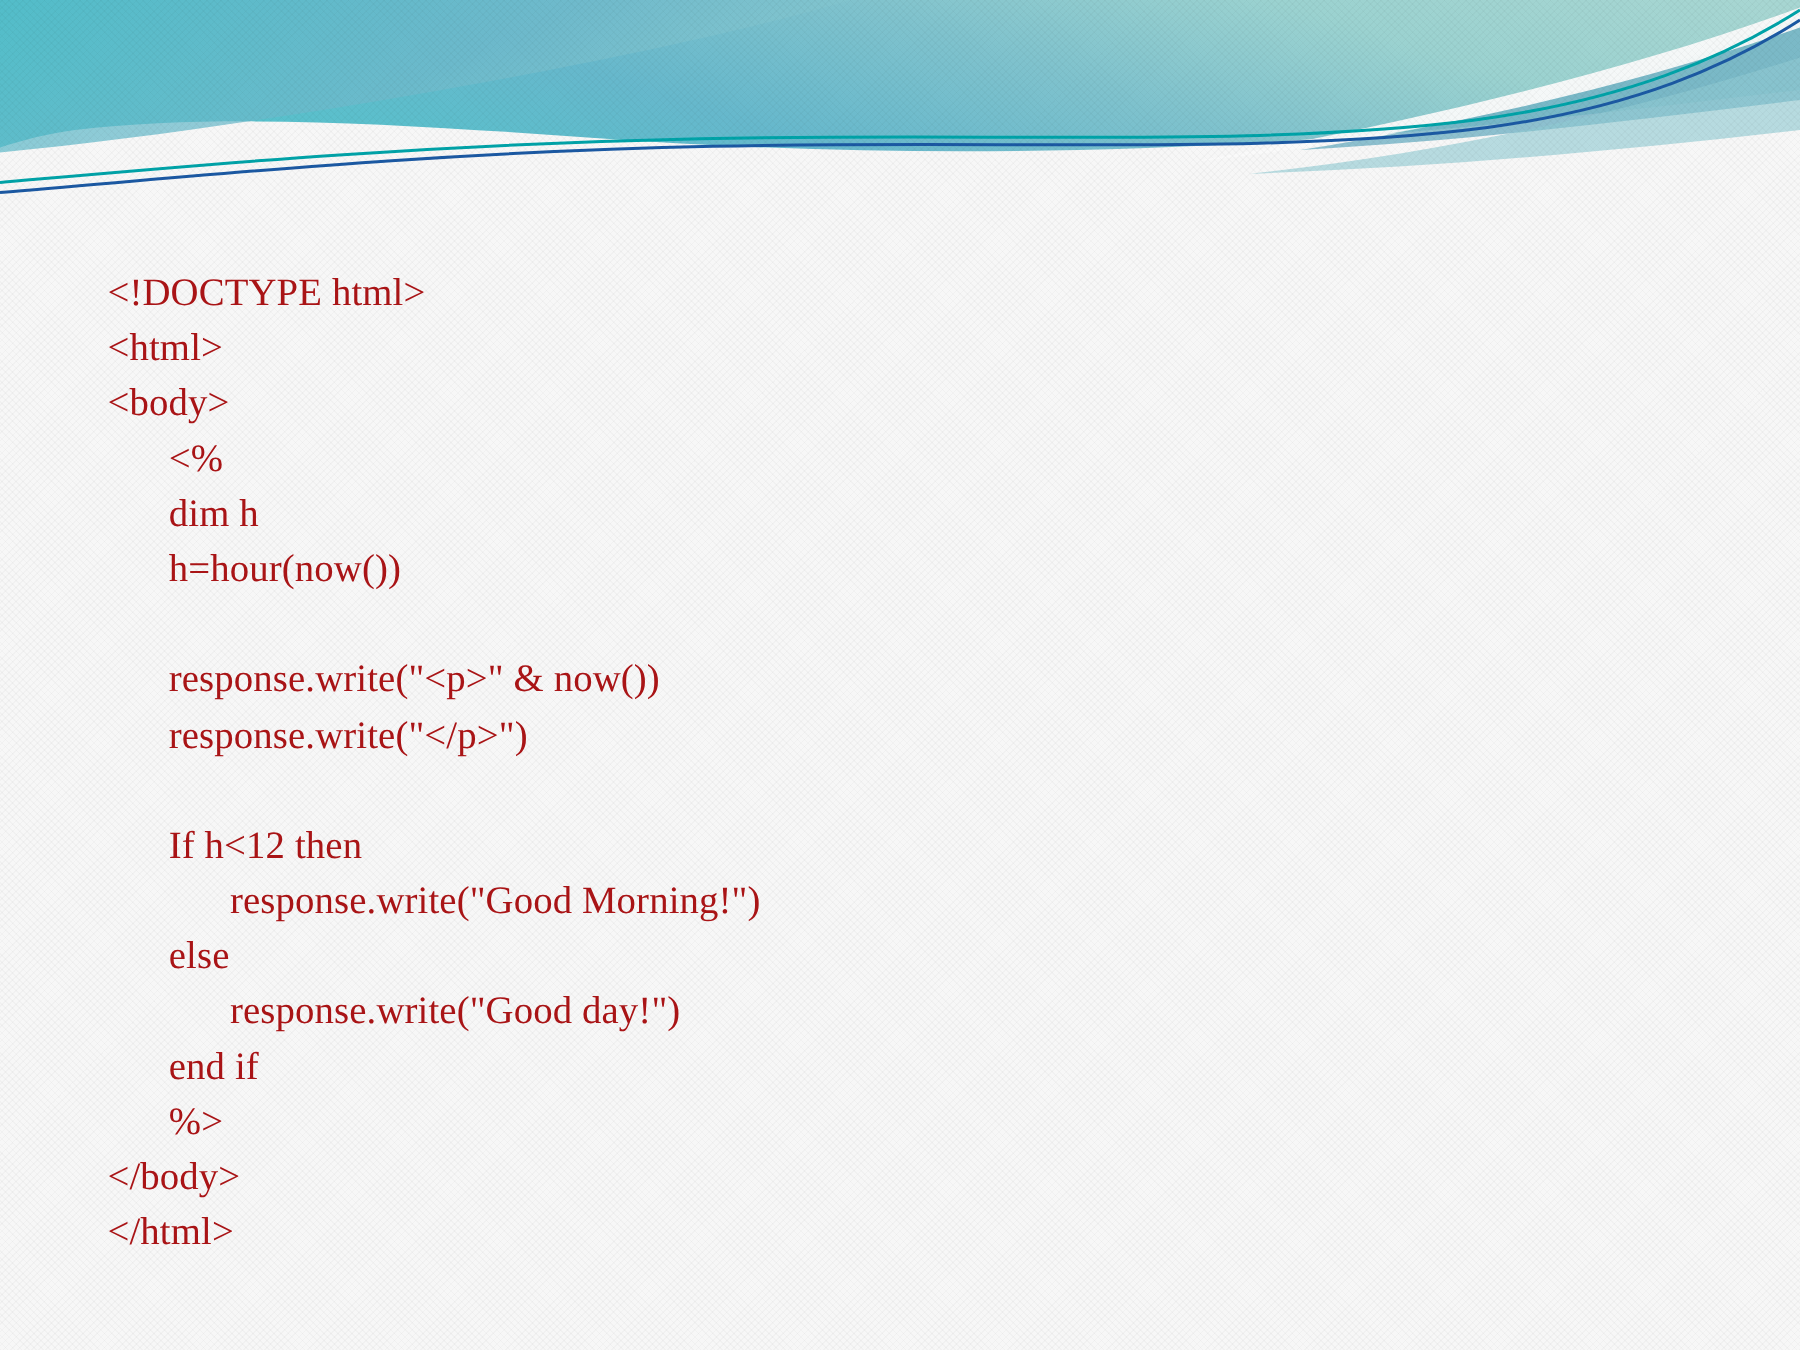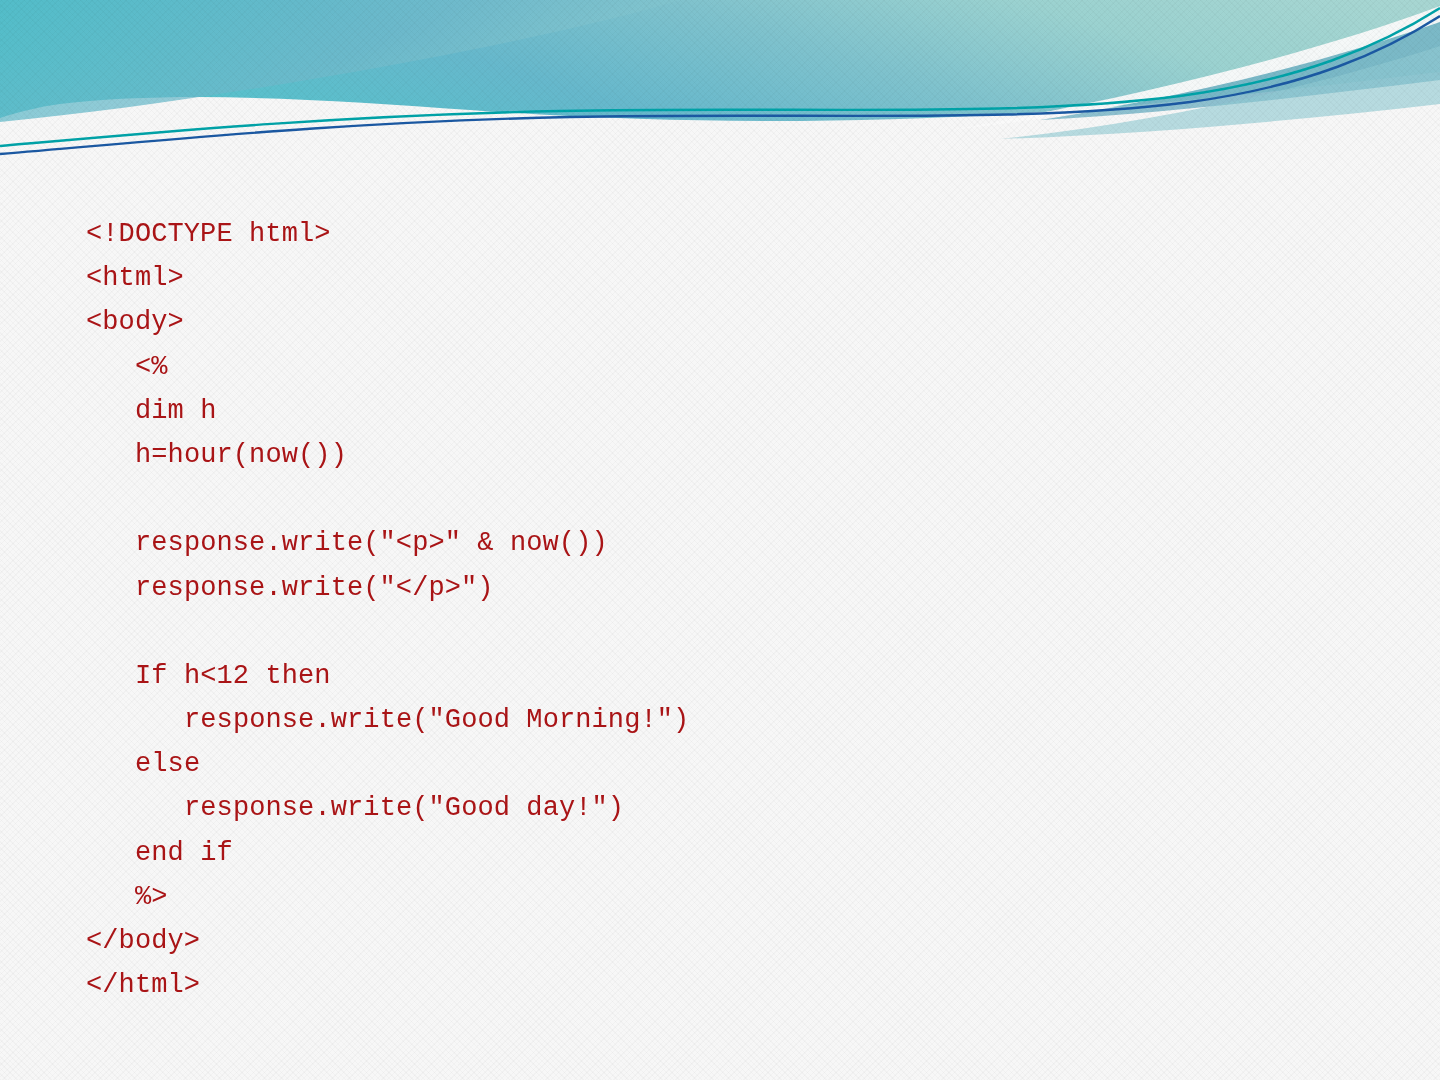--- a/index.html
+++ b/index.html
@@ -48,22 +48,22 @@
 
   #code-block {
     position: absolute;
     left: 86px;
     top: 212px;
     z-index: 10;
     white-space: pre;
   }
 
   .code-line {
-    font-family: Liberation Mono, monospace;
-    font-size: 27px;
+    font-family: Liberation Serif, serif;
+    font-size: 31px;
     line-height: 44.2px;
     color: #A91416;
     white-space: pre;
     letter-spacing: 0.1px;
     height: 44.2px;
   }
   .code-line.blank {
     height: 44.2px;
   }
 </style>

